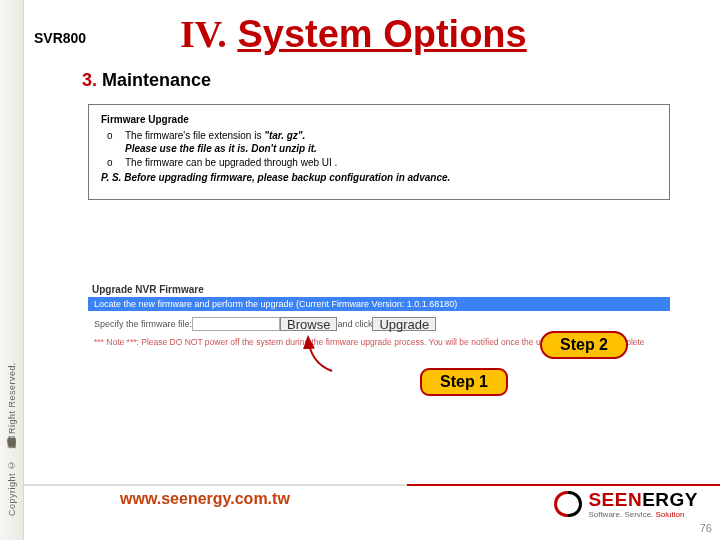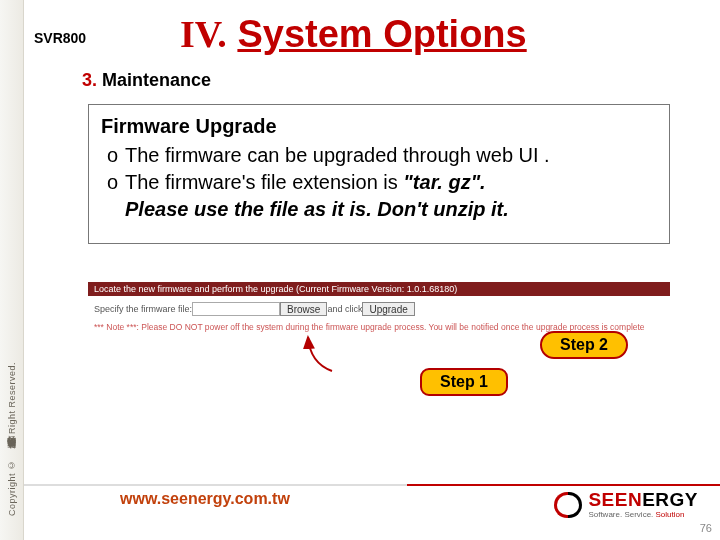--- a/index.html
+++ b/index.html
@@ -50,22 +50,22 @@
     font-size: 18px;
     font-weight: bold;
   }
   .section .num { color: #c00000; }
   .section .txt { color: #000; }
   .content-box {
     position: absolute;
     left: 88px; top: 104px;
     width: 582px;
     border: 1.5px solid #777;
-    padding: 8px 12px 20px 12px;
-    font-size: 20px;
+    padding: 8px 12px 14px 12px;
+    font-size: 10px;
     line-height: 1.35;
     color: #000;
   }
   .content-box .heading { font-weight: bold; margin-bottom: 2px; }
   .content-box ul { list-style: none; padding-left: 6px; }
   .content-box li { position: relative; padding-left: 18px; }
   .content-box li::before {
     content: "o";
     position: absolute;
     left: 0; top: 0;
@@ -82,21 +82,21 @@
     color: #444;
   }
   .panel-title {
     background: #ffffff;
     color: #333;
     font-weight: bold;
     font-size: 10px;
     padding: 2px 4px;
   }
   .panel-sub {
-    background: #7f1d1d;
+    background: #3b82f6;
     color: #fff;
     padding: 2px 6px;
     font-size: 9px;
   }
   .panel-row {
     padding: 6px 6px;
     display: flex;
     align-items: center;
     gap: 0;
     font-size: 9px;
@@ -105,21 +105,21 @@
   .panel-row .field {
     width: 88px; height: 14px;
     border: 1px solid #aaa;
     background: #fff;
   }
   .panel-row .btn {
     padding: 0 6px; height: 14px;
     line-height: 13px;
     border: 1px solid #888;
     background: #eee;
-    font-size: 10px;
+    font-size: 13px;
     color: #333;
   }
   .panel-note {
     padding: 0 6px 6px 6px;
     font-size: 8.5px;
     color: #c55;
   }
 
   .callout {
     position: absolute;
@@ -156,21 +156,21 @@
     position: absolute;
     left: 96px; top: 6px;
     color: #c2410c;
     font-size: 16px;
     font-weight: bold;
   }
   .logo {
     position: absolute;
     right: 22px; top: 6px;
     display: flex;
-    align-items: flex-end;
+    align-items: flex-start;
     gap: 6px;
   }
   .logo-mark {
     width: 28px; height: 28px;
     position: relative;
   }
   .logo-mark .l, .logo-mark .r {
     position: absolute; top: 1px;
     width: 14px; height: 26px;
     border-radius: 14px 0 0 14px;
@@ -210,29 +210,31 @@
 
 <div class="section">
   <span class="num">3.</span>
   <span> </span>
   <span class="txt">Maintenance</span>
 </div>
 
 <div class="content-box">
   <div class="heading">Firmware Upgrade</div>
   <ul>
-    <li>The firmware can be upgraded through web UI .</li>
     <li>
       <span>The firmware's file extension is </span><span class="em">"tar. gz".</span><br>
       <span class="em">Please use the file as it is. Don't unzip it.</span>
     </li>
+    <li>The firmware can be upgraded through web UI .</li>
   </ul>
+  <div class="ps">P. S. Before upgrading firmware, please backup configuration in advance.</div>
 </div>
 
 <div class="upgrade-panel">
+  <div class="panel-title">Upgrade NVR Firmware</div>
   <div class="panel-sub">Locate the new firmware and perform the upgrade (Current Firmware Version: 1.0.1.68180)</div>
   <div class="panel-row">
     <span>Specify the firmware file:</span>
     <span class="field"></span>
     <span class="btn">Browse</span>
     <span>and click</span>
     <span class="btn">Upgrade</span>
   </div>
   <div class="panel-note">*** Note ***: Please DO NOT power off the system during the firmware upgrade process. You will be notified once the upgrade process is complete</div>
 </div>

